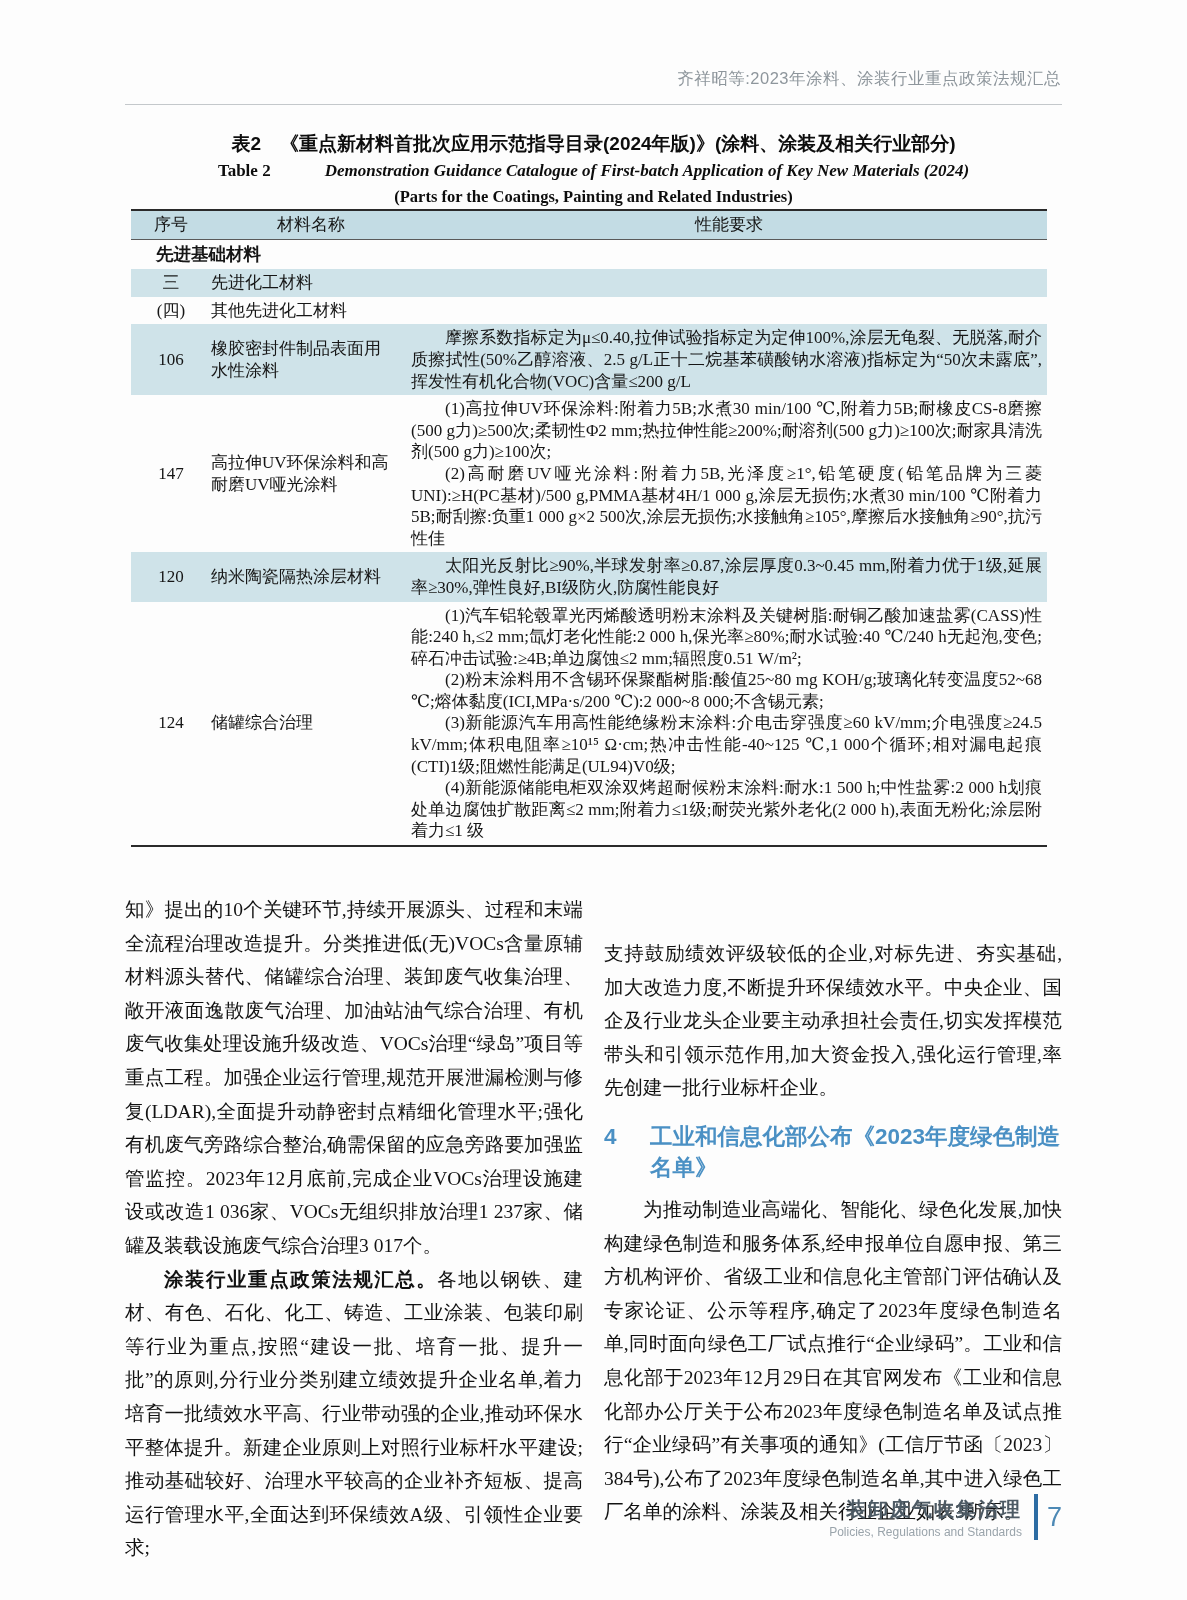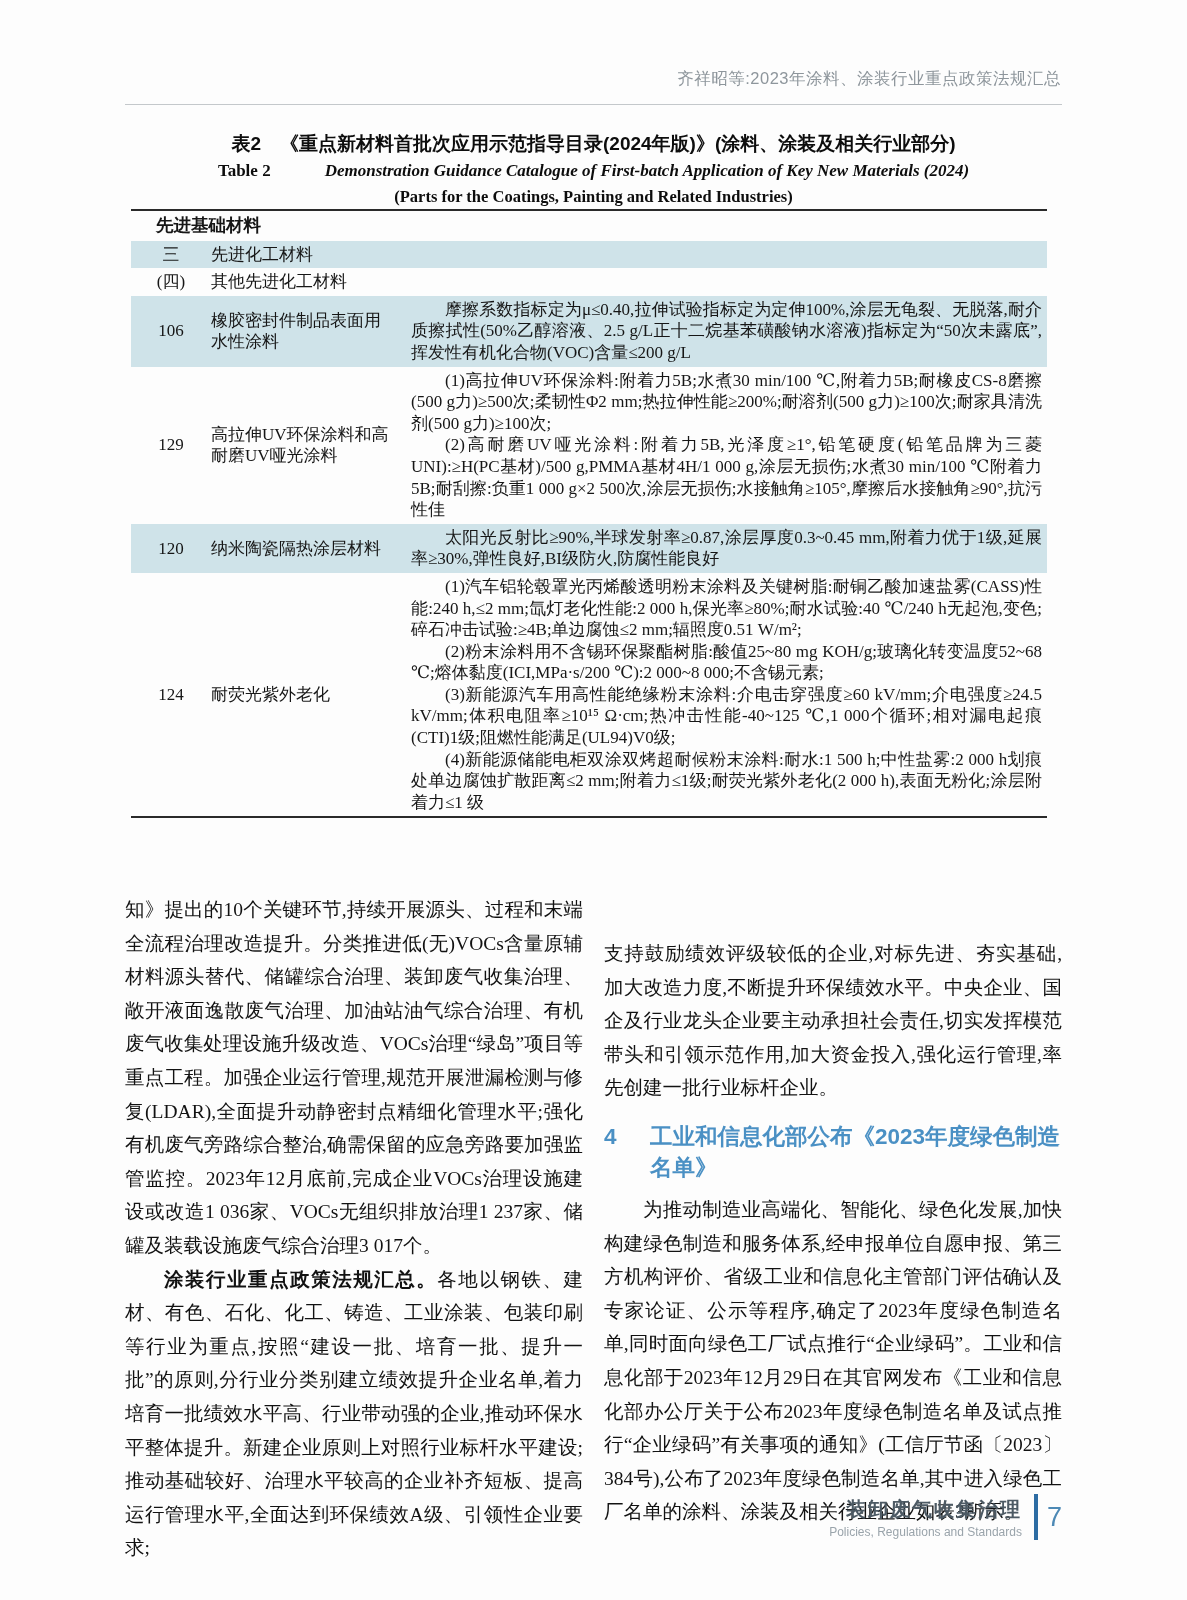--- a/index.html
+++ b/index.html
@@ -112,20 +112,25 @@
   <div class="running-head">齐祥昭等:2023年涂料、涂装行业重点政策法规汇总</div>
   <div class="head-rule"></div>
 
   <div class="caption-zh">表2　《重点新材料首批次应用示范指导目录(2024年版)》(涂料、涂装及相关行业部分)</div>
   <div class="caption-en">
     <span class="t-label">Table 2</span><span class="t-title">Demonstration Guidance Catalogue of First-batch Application of Key New Materials (2024)</span>
   </div>
   <div class="caption-en2">(Parts for the Coatings, Painting and Related Industries)</div>
 
   <div class="mat-table">
+    <div class="thead">
+      <div class="h-no">序号</div>
+      <div class="h-name">材料名称</div>
+      <div class="h-req">性能要求</div>
+    </div>
     <div id="tbody">
         <div class="trow group-row">
           <div class="c-group">先进基础材料</div>
         </div>
         <div class="trow shade">
           <div class="c-no">三</div>
           <div class="c-name">先进化工材料</div>
           <div class="c-req"></div>
         </div>
         <div class="trow">
@@ -134,37 +139,37 @@
           <div class="c-req"></div>
         </div>
         <div class="trow shade">
           <div class="c-no">106</div>
           <div class="c-name">橡胶密封件制品表面用水性涂料</div>
           <div class="c-req">
             <p>摩擦系数指标定为μ≤0.40,拉伸试验指标定为定伸100%,涂层无龟裂、无脱落,耐介质擦拭性(50%乙醇溶液、2.5 g/L正十二烷基苯磺酸钠水溶液)指标定为“50次未露底”,挥发性有机化合物(VOC)含量≤200 g/L</p>
           </div>
         </div>
         <div class="trow">
-          <div class="c-no">129</div>
+          <div class="c-no">147</div>
           <div class="c-name">高拉伸UV环保涂料和高耐磨UV哑光涂料</div>
           <div class="c-req">
             <p>(1)高拉伸UV环保涂料:附着力5B;水煮30 min/100 ℃,附着力5B;耐橡皮CS-8磨擦(500 g力)≥500次;柔韧性Φ2 mm;热拉伸性能≥200%;耐溶剂(500 g力)≥100次;耐家具清洗剂(500 g力)≥100次;</p>
             <p>(2)高耐磨UV哑光涂料:附着力5B,光泽度≥1°,铅笔硬度(铅笔品牌为三菱UNI):≥H(PC基材)/500 g,PMMA基材4H/1 000 g,涂层无损伤;水煮30 min/100 ℃附着力5B;耐刮擦:负重1 000 g×2 500次,涂层无损伤;水接触角≥105°,摩擦后水接触角≥90°,抗污性佳</p>
           </div>
         </div>
         <div class="trow shade">
           <div class="c-no">120</div>
           <div class="c-name">纳米陶瓷隔热涂层材料</div>
           <div class="c-req">
             <p>太阳光反射比≥90%,半球发射率≥0.87,涂层厚度0.3~0.45 mm,附着力优于1级,延展率≥30%,弹性良好,BI级防火,防腐性能良好</p>
           </div>
         </div>
         <div class="trow">
           <div class="c-no">124</div>
-          <div class="c-name">耐荧光紫外老化</div>
+          <div class="c-name">储罐综合治理</div>
           <div class="c-req">
             <p>(1)汽车铝轮毂罩光丙烯酸透明粉末涂料及关键树脂:耐铜乙酸加速盐雾(CASS)性能:240 h,≤2 mm;氙灯老化性能:2 000 h,保光率≥80%;耐水试验:40 ℃/240 h无起泡,变色;碎石冲击试验:≥4B;单边腐蚀≤2 mm;辐照度0.51 W/m²;</p>
             <p>(2)粉末涂料用不含锡环保聚酯树脂:酸值25~80 mg KOH/g;玻璃化转变温度52~68 ℃;熔体黏度(ICI,MPa·s/200 ℃):2 000~8 000;不含锡元素;</p>
             <p>(3)新能源汽车用高性能绝缘粉末涂料:介电击穿强度≥60 kV/mm;介电强度≥24.5 kV/mm;体积电阻率≥10¹⁵ Ω·cm;热冲击性能-40~125 ℃,1 000个循环;相对漏电起痕(CTI)1级;阻燃性能满足(UL94)V0级;</p>
             <p>(4)新能源储能电柜双涂双烤超耐候粉末涂料:耐水:1 500 h;中性盐雾:2 000 h划痕处单边腐蚀扩散距离≤2 mm;附着力≤1级;耐荧光紫外老化(2 000 h),表面无粉化;涂层附着力≤1 级</p>
           </div>
         </div>
       </div>
   </div>
 

